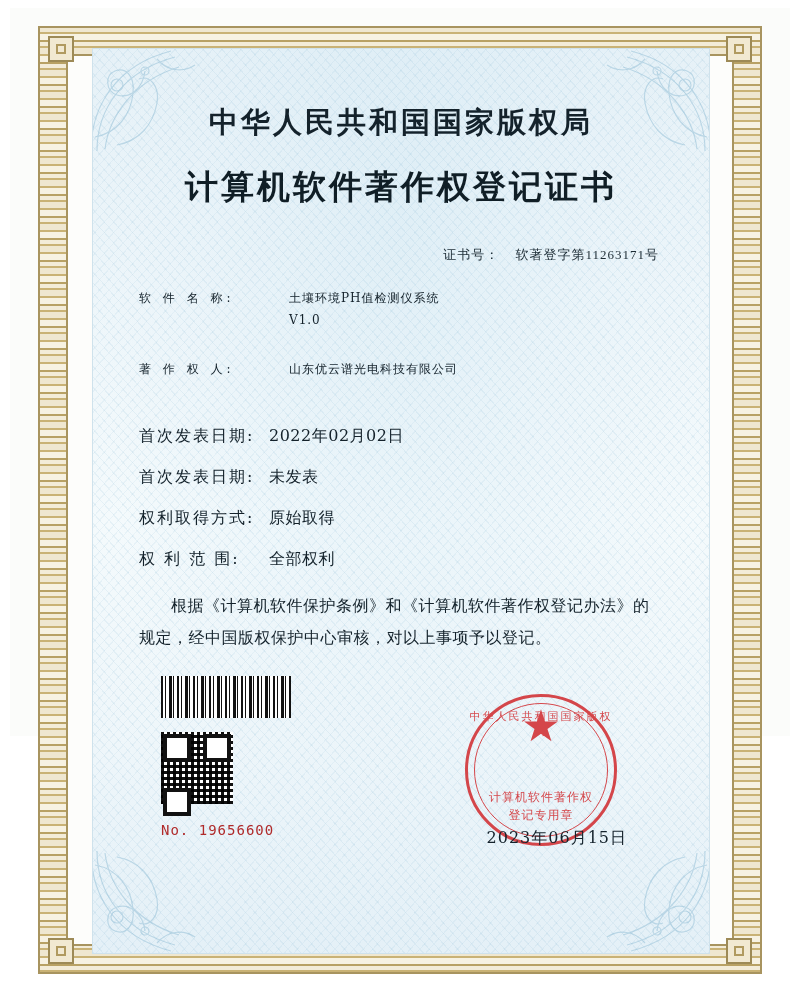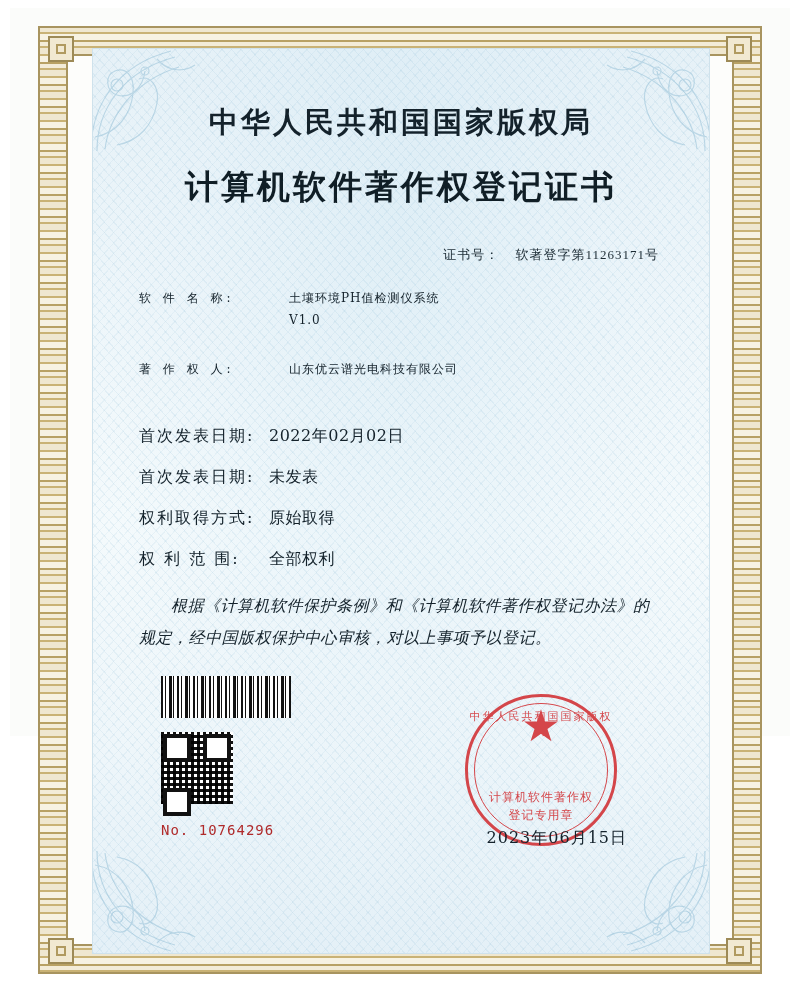--- a/index.html
+++ b/index.html
@@ -206,21 +206,20 @@
     font-family: "DejaVu Serif", serif;
   }
 
   .statement {
     margin-top: 8px;
     font-size: 16px;
     line-height: 2.0;
     color: #14222b;
     letter-spacing: 0.5px;
     font-family: "DejaVu Serif", serif;
-    font-style: italic;
   }
   .statement .indent { display: inline-block; width: 32px; }
 
   
   .codes-area {
     position: relative;
     margin-top: 22px;
     height: 190px;
   }
   .barcode {
@@ -457,21 +456,21 @@
         <span class="indent"></span><span>根据《计算机软件保护条例》和《计算机软件著作权登记办法》的</span><br>
         <span>规定，经中国版权保护中心审核，对以上事项予以登记。</span>
       </div>
 
       <div class="codes-area">
         <div class="barcode"></div>
         <div class="qr"></div>
         <div class="qr-b"></div>
         <div class="serial">
           <span>No.</span>
-          <span>10764296</span>
+          <span>19656600</span>
         </div>
 
         <div class="seal">
           <div class="seal-arc">中华人民共和国国家版权局</div>
           <div class="seal-star">
               <span>★</span>
             </div>
           <div class="seal-line1">计算机软件著作权</div>
           <div class="seal-line2">登记专用章</div>
         </div>

